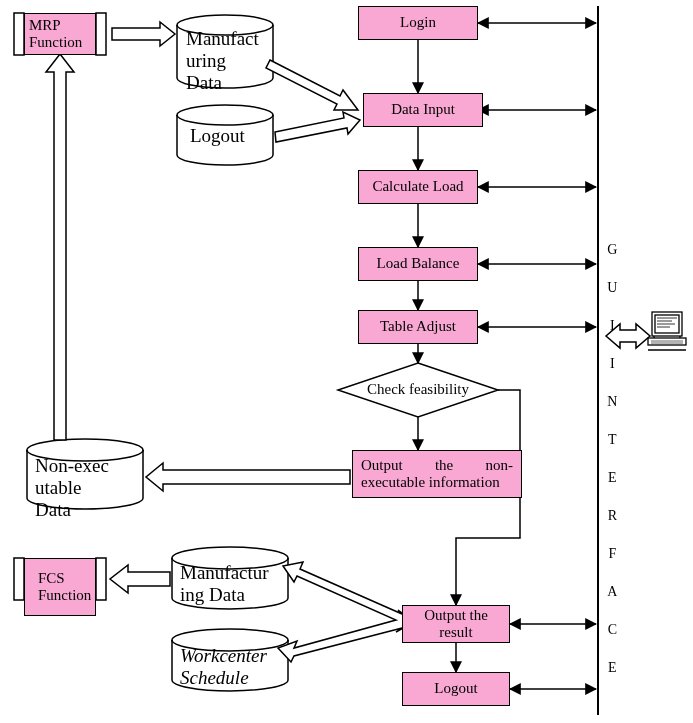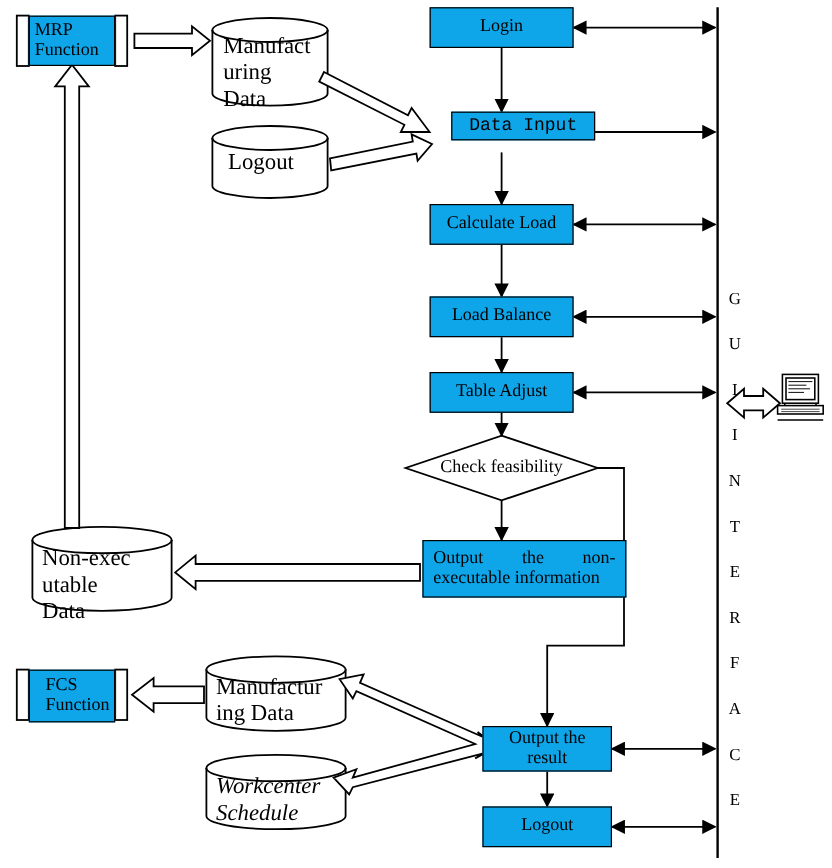--- a/index.html
+++ b/index.html
@@ -13,21 +13,21 @@
     background: #fff;
   }
   #stage {
     position: relative;
     width: 693px;
     height: 723px;
   }
   .box {
     position: absolute;
     border: 1.5px solid #000;
-    background: #0ea5e9;
+    background: #f9a8d4;
     display: flex;
     align-items: center;
     justify-content: center;
     text-align: center;
     padding: 2px 4px;
     box-sizing: border-box;
     line-height: 1.15;
   }
   .box.left {
     justify-content: flex-start;
@@ -171,28 +171,28 @@
 
     <path d="M657,318 L677,318 M657,321 L672,321 M657,324 L675,324 M657,327 L670,327" stroke-width="0.8"></path>
 
     <path d="M651,341 L683,341 M651,343 L683,343" stroke-width="0.6"></path>
   </g>
 </svg>
 
 <div class="box left" style="left:24px; top:13px; width:72px; height:42px;">
   <span>MRP Function</span>
 </div>
-<div class="box left" style="left:24px; top:558px; width:72px; height:44px;padding-left:13px;">
+<div class="box left" style="left:24px; top:558px; width:72px; height:58px;padding-left:13px;">
   <span>FCS Function</span>
 </div>
 
 <div class="box" style="left:358px; top:6px; width:120px; height:34px;">
   <span>Login</span>
 </div>
-<div class="box" style="left:376px; top:93px; width:120px; height:24px;font-family:Liberation Mono, monospace;">
+<div class="box" style="left:363px; top:93px; width:120px; height:34px;">
   <span>Data Input</span>
 </div>
 <div class="box" style="left:358px; top:170px; width:120px; height:34px;">
   <span>Calculate Load</span>
 </div>
 <div class="box" style="left:358px; top:247px; width:120px; height:34px;">
   <span>Load Balance</span>
 </div>
 <div class="box" style="left:358px; top:310px; width:120px; height:34px;">
   <span>Table Adjust</span>

